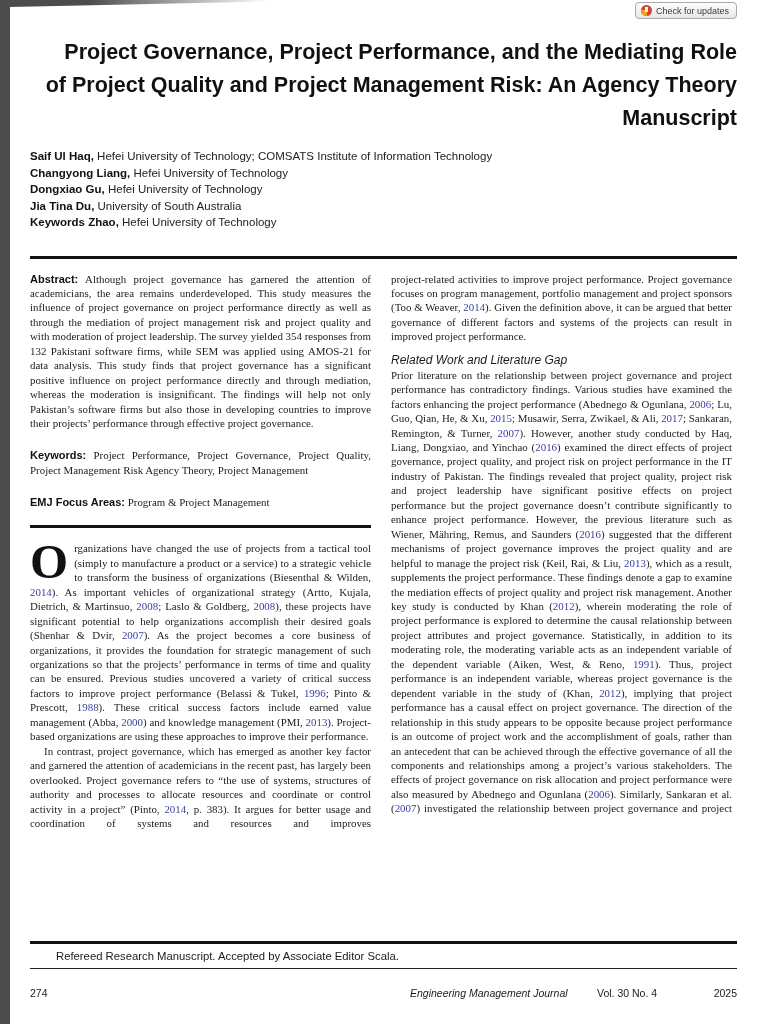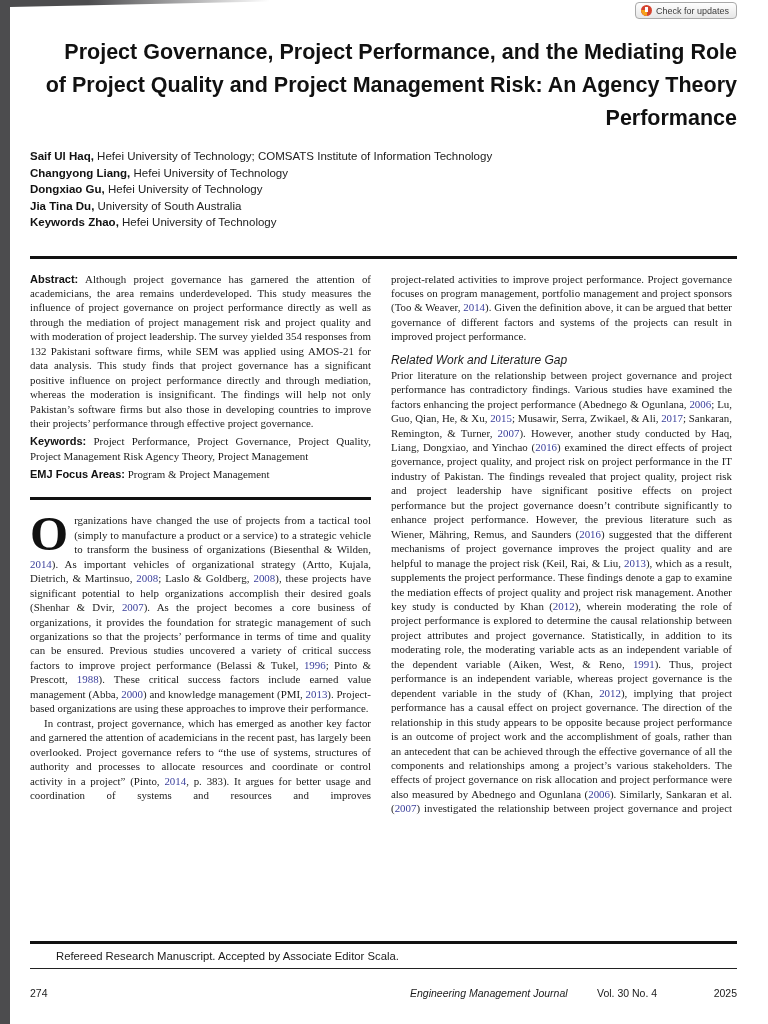--- a/index.html
+++ b/index.html
@@ -28,21 +28,21 @@
   .title{margin-top:36px;text-align:right;font-family:"Liberation Sans",sans-serif;
     font-weight:bold;font-size:21.5px;line-height:33px;color:#111;}
   .authors{margin-top:13px;font-family:"Liberation Sans",sans-serif;
     font-size:11.5px;line-height:16.5px;color:#222;}
   .authors b{font-weight:bold;color:#111;}
   .rule-heavy{height:3px;background:#111;margin-top:25px;}
   
   .cols{display:flex;gap:20px;margin-top:13px;height:700px;overflow:hidden;}
   .col{width:341px;overflow:hidden;}
   p{margin:0;font-size:10.9px;line-height:14.45px;text-align:justify;}
-  .sp{margin-top:4px;}
+  .sp{margin-top:18px;}
   .lbl{font-family:"Liberation Sans",sans-serif;font-weight:bold;font-size:11px;color:#111;}
   .cite{color:#3a3f9b;}
   .front-rule{height:3.5px;background:#111;margin:15px 0 13px 0;}
   .dropcap{float:left;font-size:49px;line-height:37px;font-weight:bold;
     padding:2px 6px 0 0;color:#111;}
   .indent{text-indent:14px;}
   .cont{text-align-last:justify;}
   .subhead{margin:9px 0 1px 0;font-family:"Liberation Sans",sans-serif;font-style:italic;
     font-weight:normal;font-size:12px;color:#1b1b1b;}
   
@@ -67,21 +67,21 @@
 <div class="content">
 
   <button class="chk-btn">
     <span class="cm-icon"></span>
     <span>Check for updates</span>
   </button>
 
   <div class="title">
     <div>Project Governance, Project Performance, and the Mediating Role</div>
     <div>of Project Quality and Project Management Risk: An Agency Theory</div>
-    <div>Performance</div>
+    <div>Manuscript</div>
   </div>
 
   <div class="authors">
     <div><b>Saif Ul Haq,</b> <span>Hefei University of Technology; COMSATS Institute of Information Technology</span></div>
     <div><b>Changyong Liang,</b> <span>Hefei University of Technology</span></div>
     <div><b>Dongxiao Gu,</b> <span>Hefei University of Technology</span></div>
     <div><b>Jia Tina Du,</b> <span>University of South Australia</span></div>
     <div><b>Keywords Zhao,</b> <span>Hefei University of Technology</span></div>
   </div>
 

